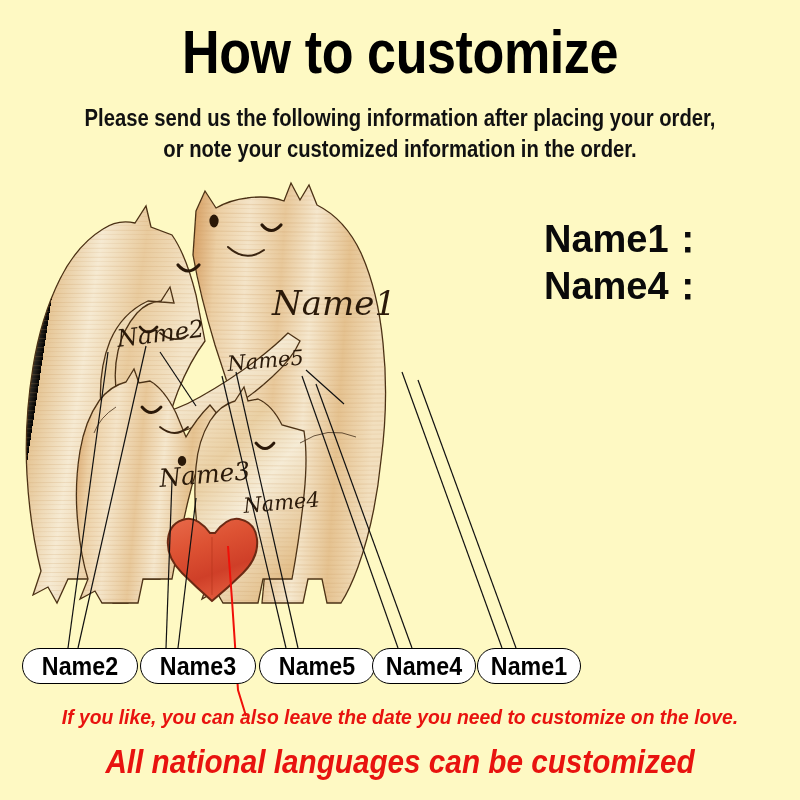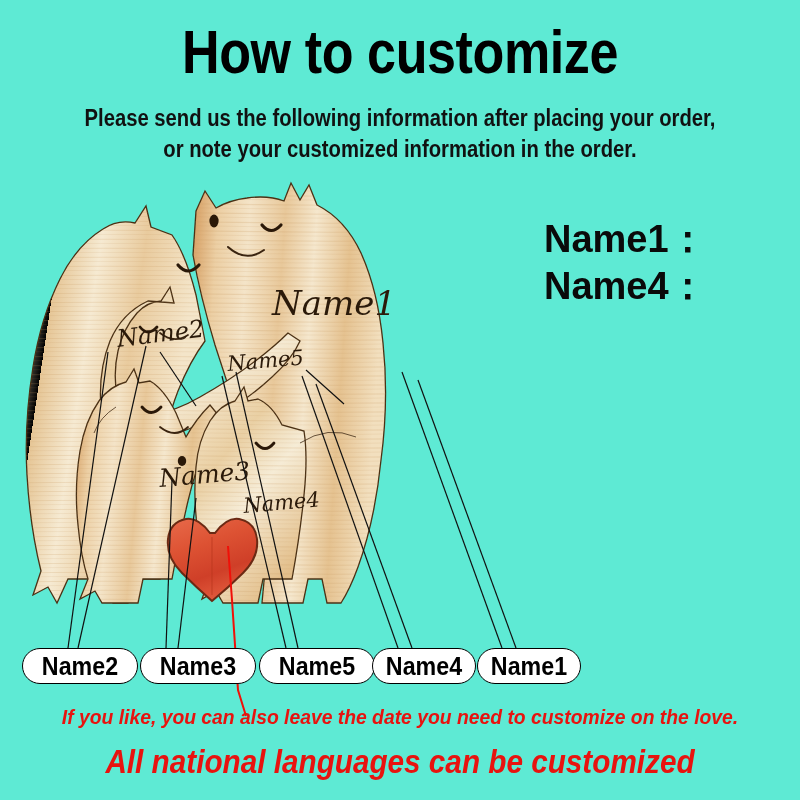--- a/index.html
+++ b/index.html
@@ -5,21 +5,21 @@
 <style>
   html, body {
     margin: 0;
     padding: 0;
     background: #ffffff;
   }
   #page {
     position: relative;
     width: 800px;
     height: 800px;
-    background: #5eead4;
+    background: #fef9c3;
     overflow: hidden;
     font-family: "Liberation Sans", sans-serif;
   }
 
   
   #title {
     position: absolute;
     top: 18px;
     left: 0;
     width: 800px;

